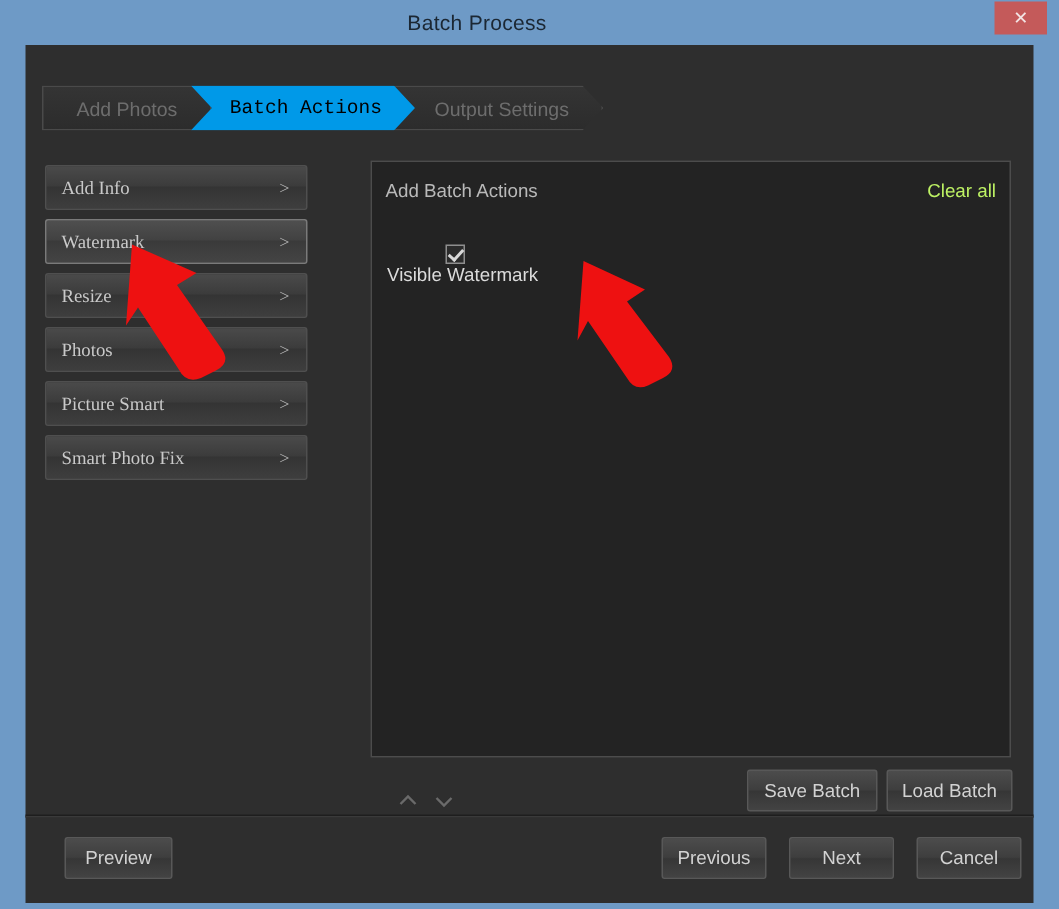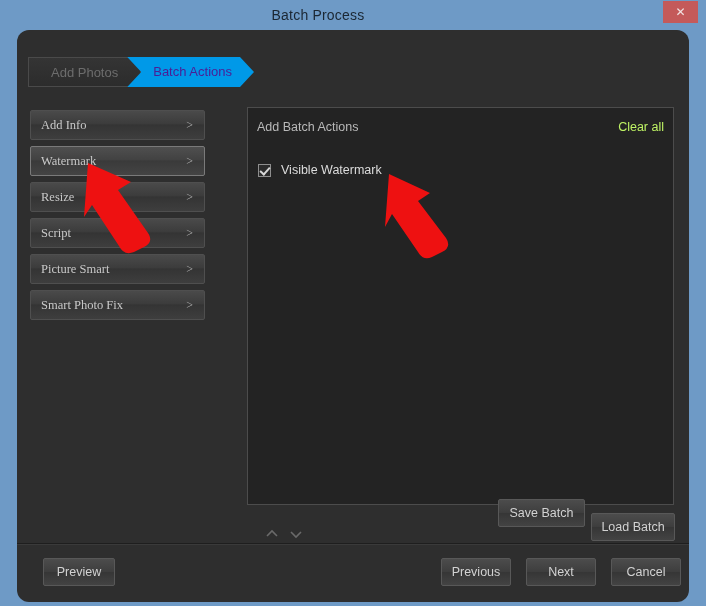--- a/index.html
+++ b/index.html
@@ -56,21 +56,20 @@
     font-family: "Liberation Sans", sans-serif;
   }
 
   
   #dialog {
     position: absolute;
     left: 17px; top: 30px;
     width: 672px; height: 572px;
     background: #2e2e2e;
     box-sizing: border-box;
-    border-radius: 12px;
   }
 
   
   #breadcrumb {
     position: absolute;
     left: 11px; top: 27px;
     height: 30px;
     display: flex;
   }
   .crumb {
@@ -97,26 +96,27 @@
       linear-gradient(#343434, #2c2c2c);
     -webkit-clip-path: polygon(0 0, calc(100% - 14px) 0, 100% 50%, calc(100% - 14px) 100%, 0 100%, 14px 50%);
     clip-path: polygon(0 0, calc(100% - 14px) 0, 100% 50%, calc(100% - 14px) 100%, 0 100%, 14px 50%);
     border: 1px solid #4a4a4a;
   }
   .crumb.inactive.first {
     -webkit-clip-path: polygon(0 0, calc(100% - 14px) 0, 100% 50%, calc(100% - 14px) 100%, 0 100%);
     clip-path: polygon(0 0, calc(100% - 14px) 0, 100% 50%, calc(100% - 14px) 100%, 0 100%);
   }
   .crumb.active {
-    color: #4c1d95;
+    color: #000000;
     background: #0099e8;
     -webkit-clip-path: polygon(0 0, calc(100% - 14px) 0, 100% 50%, calc(100% - 14px) 100%, 0 100%, 14px 50%);
     clip-path: polygon(0 0, calc(100% - 14px) 0, 100% 50%, calc(100% - 14px) 100%, 0 100%, 14px 50%);
     margin-left: -14px;
     z-index: 2;
+    font-family: Liberation Mono, monospace;
   }
   .crumb.inactive.third {
     margin-left: -14px;
   }
 
   
   #action-list {
     position: absolute;
     left: 13px; top: 80px;
     width: 175px;
@@ -176,20 +176,21 @@
     color: #bef264;
     cursor: pointer;
   }
 
   .batch-item {
     position: absolute;
     left: 10px; top: 55px;
     display: flex;
     align-items: center;
     cursor: pointer;
+    flex-direction: column;
   }
   .cb {
     width: 13px; height: 13px;
     border: 1px solid #8e8e8e;
     background: #2b2b2b;
     box-sizing: border-box;
     position: relative;
     margin-right: 10px;
     flex: none;
   }
@@ -230,21 +231,21 @@
     box-sizing: border-box;
     color: #d2d2d2;
     font-size: 12.5px;
     cursor: pointer;
     font-family: "Liberation Sans", sans-serif;
     padding: 0;
     line-height: 26px;
     text-align: center;
   }
 
-  #btn-save-batch  { left: 481px; top: 469px; width: 87px; }
+  #btn-save-batch  { left: 481px; top: 483px; width: 87px; }
   #btn-load-batch  { left: 574px; top: 483px; width: 84px; }
 
   
   #footer-sep {
     position: absolute;
     left: 0; top: 513px;
     width: 672px; height: 1px;
     background: #1e1e1e;
     border-bottom: 1px solid #3a3a3a;
   }
@@ -274,37 +275,40 @@
 
   <div id="dialog">
 
     <div id="breadcrumb">
       <div class="crumb inactive first">
         <span class="label">Add Photos</span>
       </div>
       <div class="crumb active">
         <span class="label">Batch Actions</span>
       </div>
+      <div class="crumb inactive third">
+        <span class="label">Output Settings</span>
+      </div>
     </div>
 
     <div id="action-list">
       <button class="action-btn">
         <span class="abtn-label">Add Info</span>
         <span class="abtn-chevron">&gt;</span>
       </button>
       <button class="action-btn selected">
         <span class="abtn-label">Watermark</span>
         <span class="abtn-chevron">&gt;</span>
       </button>
       <button class="action-btn">
         <span class="abtn-label">Resize</span>
         <span class="abtn-chevron">&gt;</span>
       </button>
       <button class="action-btn">
-        <span class="abtn-label">Script</span>
+        <span class="abtn-label">Photos</span>
         <span class="abtn-chevron">&gt;</span>
       </button>
       <button class="action-btn">
         <span class="abtn-label">Picture Smart</span>
         <span class="abtn-chevron">&gt;</span>
       </button>
       <button class="action-btn">
         <span class="abtn-label">Smart Photo Fix</span>
         <span class="abtn-chevron">&gt;</span>
       </button>

